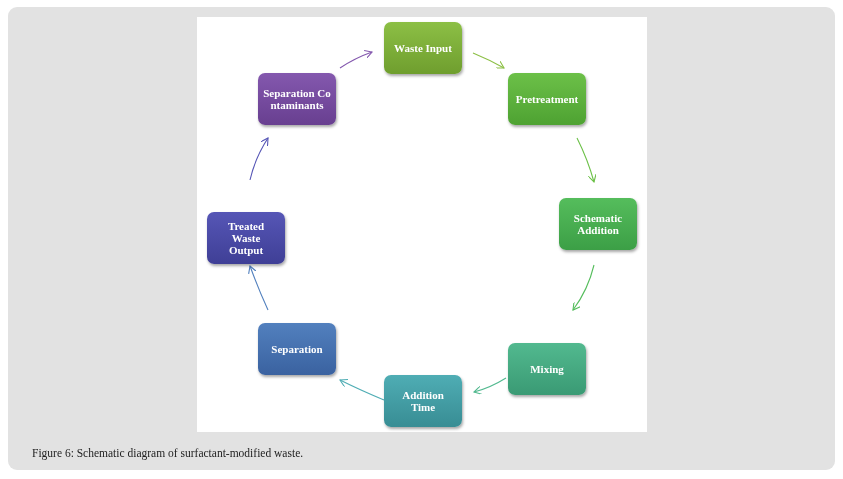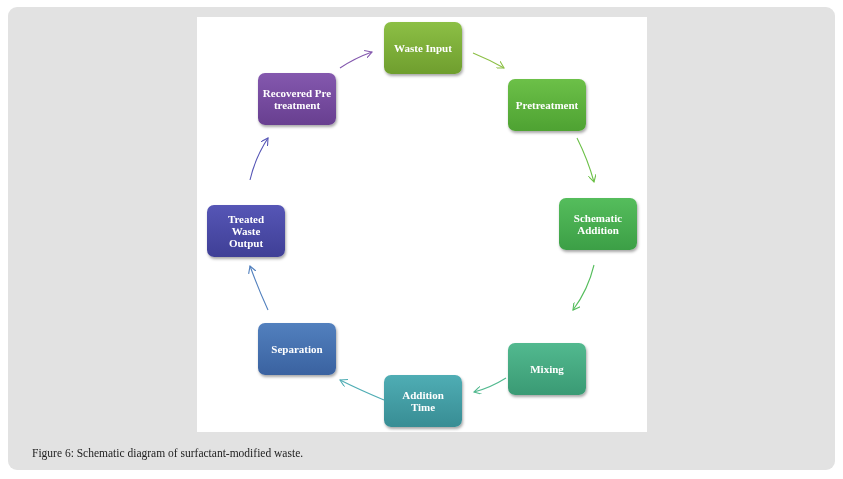--- a/index.html
+++ b/index.html
@@ -71,35 +71,35 @@
       <path d="M384,400 Q360,390 340,380" fill="none" stroke="#4fadb4" stroke-width="1.1" marker-end="url(#ah4)"></path>
       <path d="M268,310 Q258,288 250,266" fill="none" stroke="#5280be" stroke-width="1.1" marker-end="url(#ah5)"></path>
       <path d="M250,180 Q255,158 268,138" fill="none" stroke="#5656b6" stroke-width="1.1" marker-end="url(#ah6)"></path>
       <path d="M340,68 Q355,58 372,52" fill="none" stroke="#8458ae" stroke-width="1.1" marker-end="url(#ah7)"></path>
     </g>
 </svg>
 
 <div id="node-0" class="node" style="left: 384px; top: 22px; background: linear-gradient(rgb(140, 191, 69), rgb(111, 158, 46));">
     <span>Waste Input</span>
   </div>
-<div id="node-1" class="node" style="left: 508px; top: 79px; background: linear-gradient(rgb(108, 192, 72), rgb(78, 162, 50));">
+<div id="node-1" class="node" style="left: 508px; top: 73px; background: linear-gradient(rgb(108, 192, 72), rgb(78, 162, 50));">
     <span>Pretreatment</span>
   </div>
 <div id="node-2" class="node" style="left: 559px; top: 198px; background: linear-gradient(rgb(85, 189, 92), rgb(60, 159, 70));">
     <span style="word-break:normal">Schematic Addition</span>
   </div>
 <div id="node-3" class="node" style="left: 508px; top: 323px; background: linear-gradient(rgb(82, 185, 143), rgb(58, 154, 116)); margin-top: 20px;">
     <span>Mixing</span>
   </div>
 <div id="node-4" class="node" style="left: 384px; top: 375px; background: linear-gradient(rgb(79, 173, 180), rgb(56, 141, 148));">
     <span style="word-break:normal;width:50px">Addition Time</span>
   </div>
 <div id="node-5" class="node" style="left: 258px; top: 323px; background: linear-gradient(rgb(82, 128, 190), rgb(58, 98, 160));">
     <span>Separation</span>
   </div>
-<div id="node-6" class="node" style="left: 207px; top: 205px; background: linear-gradient(rgb(86, 86, 182), rgb(63, 63, 150)); justify-content: center;">
+<div id="node-6" class="node" style="left: 207px; top: 212px; background: linear-gradient(rgb(86, 86, 182), rgb(63, 63, 150)); justify-content: center;">
     <span style="word-break:normal;width:45px">Treated Waste Output</span>
   </div>
 <div id="node-7" class="node" style="left: 258px; top: 73px; background: linear-gradient(rgb(132, 88, 174), rgb(104, 63, 144));">
-    <span style="width:70px">Recovered Pretreatment</span>
+    <span style="width:70px">Separation Contaminants</span>
   </div>
 
 <div class="caption">Figure 6: Schematic diagram of surfactant-modified waste.</div>
 
 </body></html>

